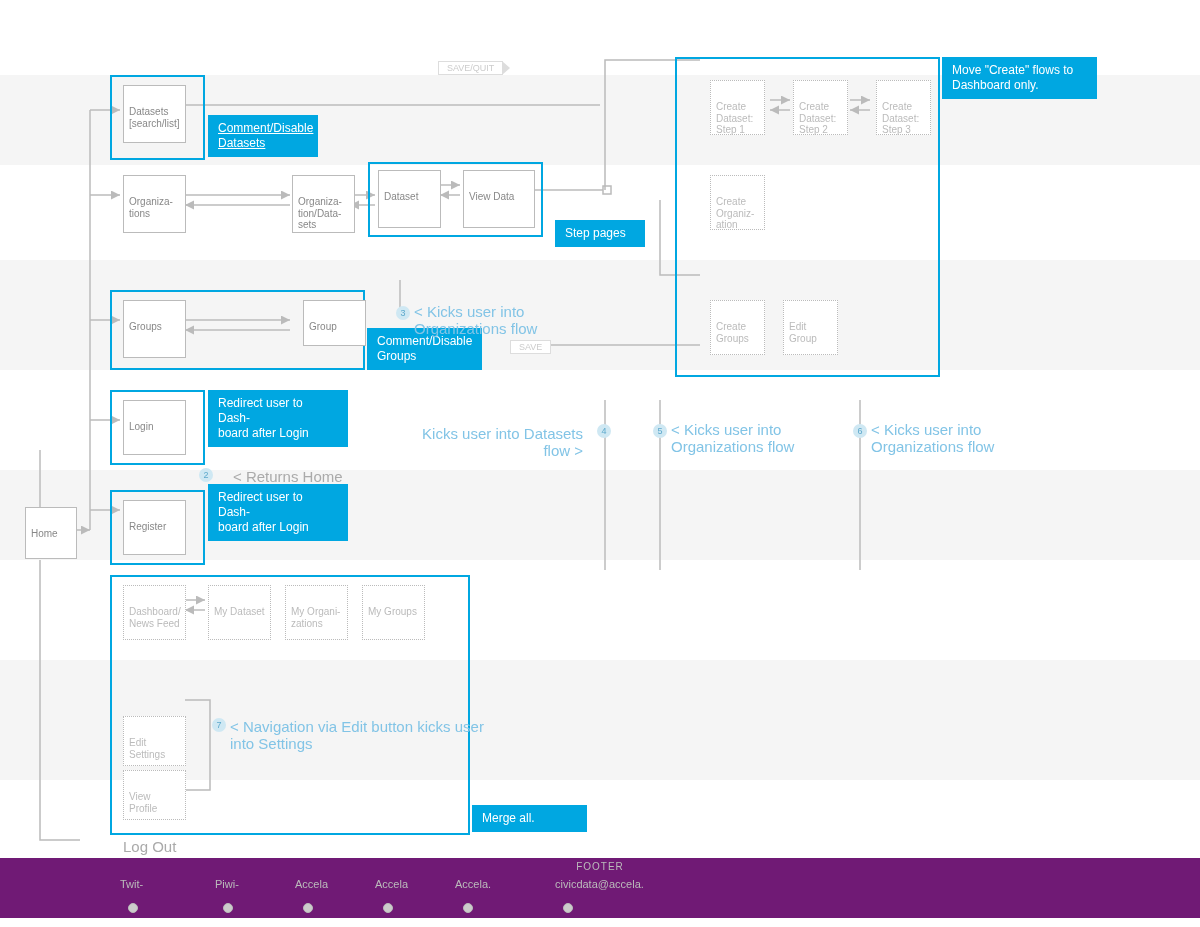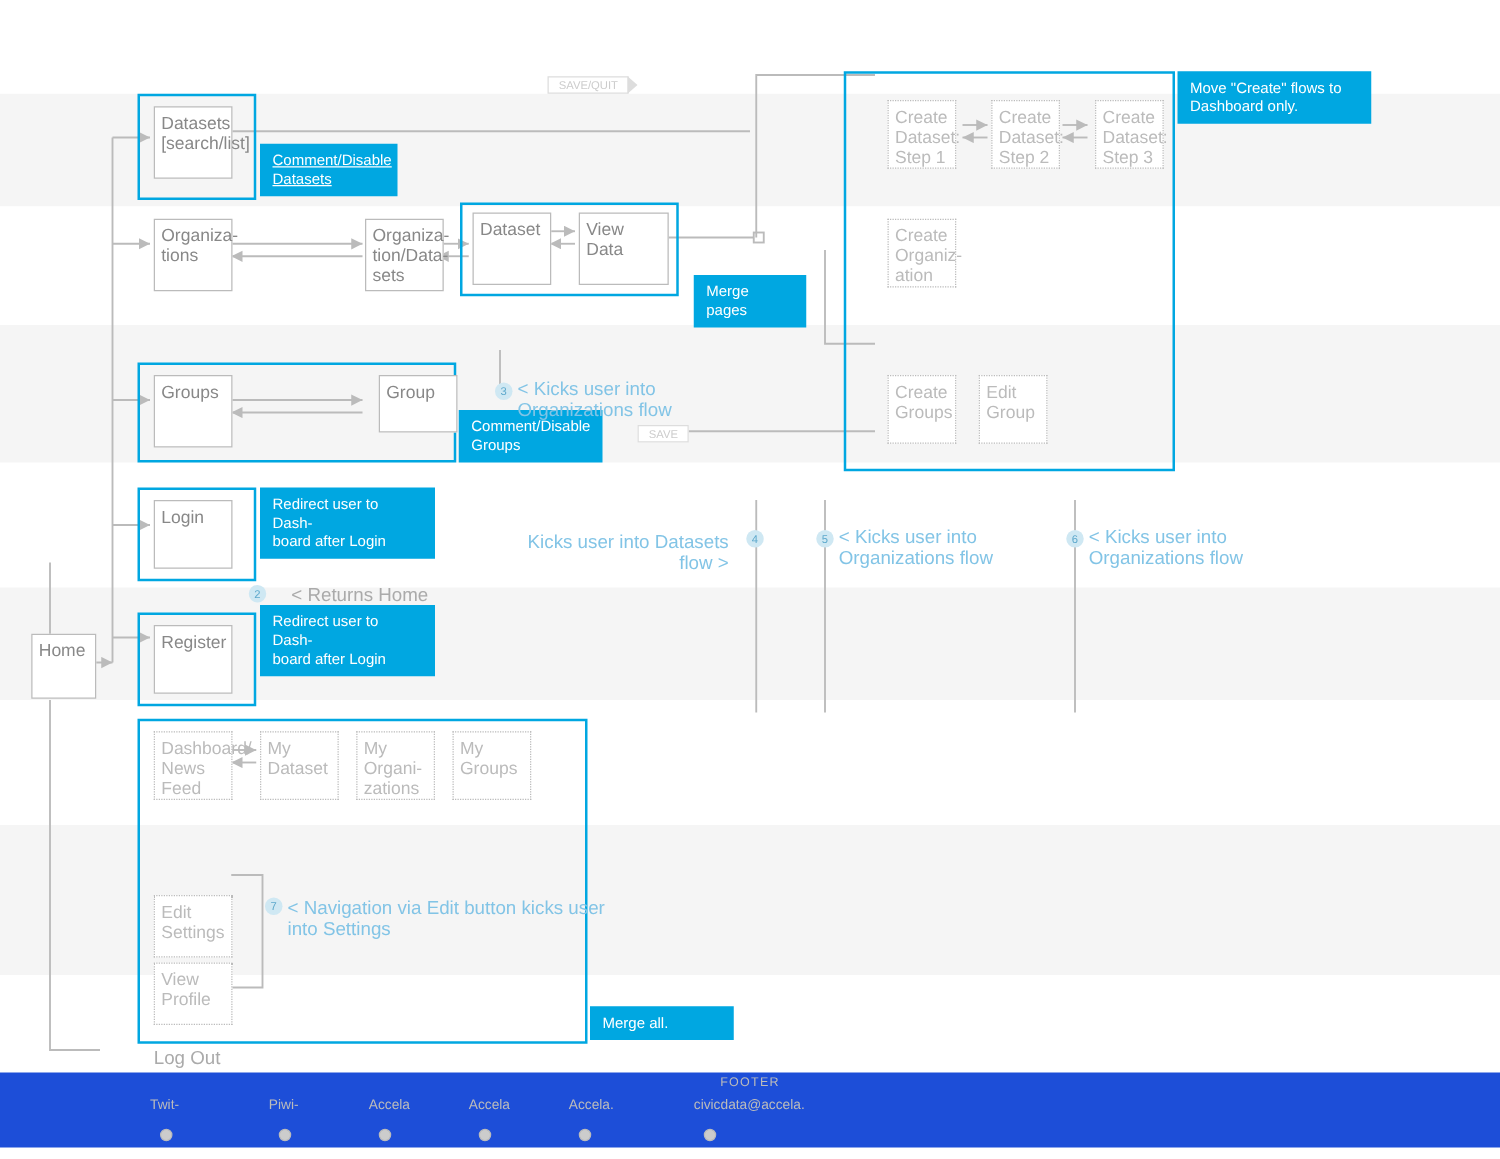--- a/index.html
+++ b/index.html
@@ -1,25 +1,25 @@
 <!DOCTYPE html>
 <html><head>
 <meta charset="utf-8">
 <style>
   html,body{margin:0;padding:0;background:#fff;font-family:-apple-system,BlinkMacSystemFont,"Segoe UI",Arial,sans-serif;font-size:11px;color:#888;}
   .stage{position:relative;width:1200px;height:927px;overflow:hidden;}
   .band{position:absolute;left:0;width:100%;background:#f5f5f5;}
-  .node{position:absolute;border:1.5px solid #bbb;background:#fff;padding:4px 5px;font-size:14px;line-height:1.15;color:#888;box-sizing:border-box;}
+  .node{position:absolute;border:1.5px solid #bbb;background:#fff;padding:20px 5px;font-size:10px;line-height:1.15;color:#888;box-sizing:border-box;}
   .node.dotted{border-style:dotted;color:#bbb;}
   .note{position:absolute;background:#00a7e1;color:#fff;padding:6px 10px;font-size:12px;line-height:1.25;box-sizing:border-box;}
   .hlbox{position:absolute;border:2px solid #00a7e1;box-sizing:border-box;pointer-events:none;}
   .faint{position:absolute;font-size:15px;color:#82c4e6;}
   .faint.gray{color:#aaa;}
   .numdot{position:absolute;width:14px;height:14px;border-radius:50%;background:#cfe8f3;color:#5ea9cc;font-size:9px;line-height:14px;text-align:center;}
-  .footer{position:absolute;left:0;width:100%;background:#1d4ed8;}
+  .footer{position:absolute;left:0;width:100%;background:#701a75;}
   .ftlabel{position:absolute;top:20px;font-size:11px;color:#bbb;}
   .ftdot{position:absolute;top:45px;width:8px;height:8px;border-radius:50%;background:#ccc;border:1px solid #bbb;}
   .tag{position:absolute;font-size:9px;color:#ccc;border:1px solid #ddd;padding:1px 8px;background:#fff;}
   .tag.arrowhead::after{content:"";position:absolute;right:-8px;top:-1px;border-top:7px solid transparent;border-bottom:7px solid transparent;border-left:8px solid #ddd;}
   svg.wires{position:absolute;left:0;top:0;width:1200px;height:927px;pointer-events:none;}
   .ftitle{position:absolute;width:100%;text-align:center;top:3px;color:#bbb;font-size:10px;letter-spacing:1px;}
 </style>
 </head>
 <body>
 
@@ -98,21 +98,21 @@
 
   <div class="node" style="left:123px;top:175px;width:63px;height:58px;"><span style="white-space:pre-line;">Organiza-
 tions</span></div>
   <div class="node" style="left:292px;top:175px;width:63px;height:58px;"><span style="white-space:pre-line;">Organiza-
 tion/Data-
 sets</span></div>
 
   <div class="hlbox" style="left:368px;top:162px;width:175px;height:75px;"></div>
   <div class="node" style="left:378px;top:170px;width:63px;height:58px;"><span>Dataset</span></div>
   <div class="node" style="left:463px;top:170px;width:72px;height:58px;"><span>View Data</span></div>
-  <div class="note" style="left:555px;top:220px;width:90px;"><span>Merge pages</span></div>
+  <div class="note" style="left:555px;top:220px;width:90px;"><span>Step pages</span></div>
 
   <div class="hlbox" style="left:110px;top:290px;width:255px;height:80px;"></div>
   <div class="node" style="left:123px;top:300px;width:63px;height:58px;"><span>Groups</span></div>
   <div class="node" style="left:303px;top:300px;width:63px;height:46px;"><span>Group</span></div>
   <div class="note" style="left:367px;top:328px;width:115px;"><span>Comment/Disable Groups</span></div>
   <div class="numdot" style="left:396px;top:306px;">3</div>
   <div class="faint" style="left:414px;top:303px;width:160px;"><span>&lt; Kicks user into Organizations flow</span></div>
 
   <div class="hlbox" style="left:110px;top:390px;width:95px;height:75px;"></div>
   <div class="node" style="left:123px;top:400px;width:63px;height:55px;"><span>Login</span></div>

